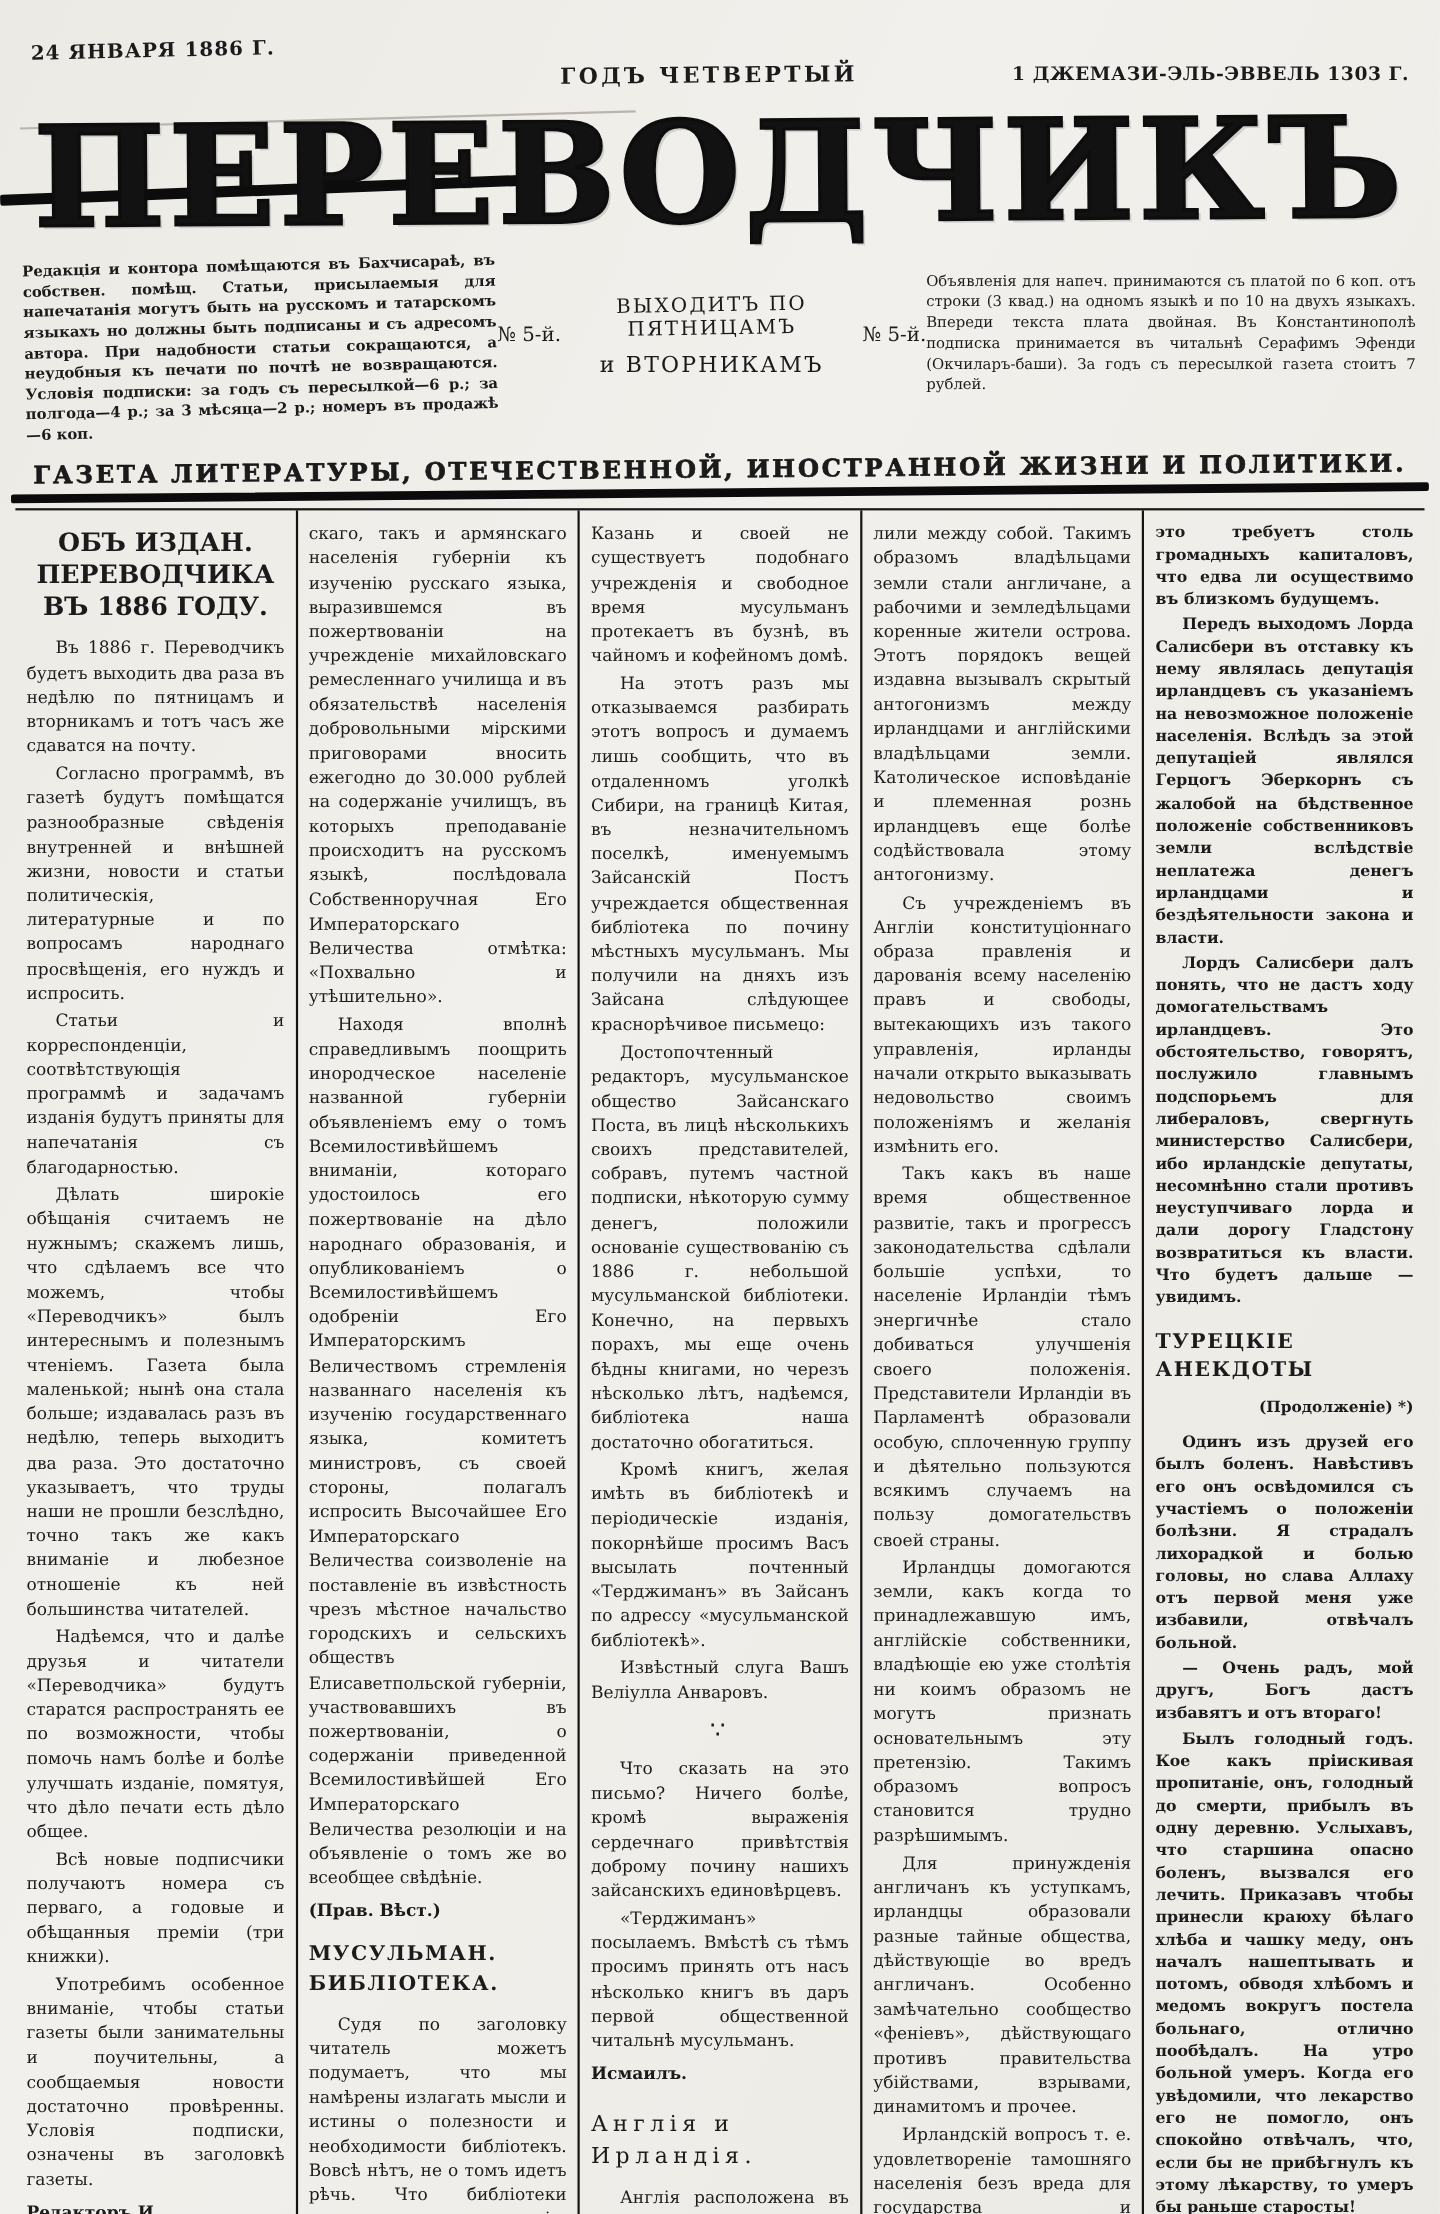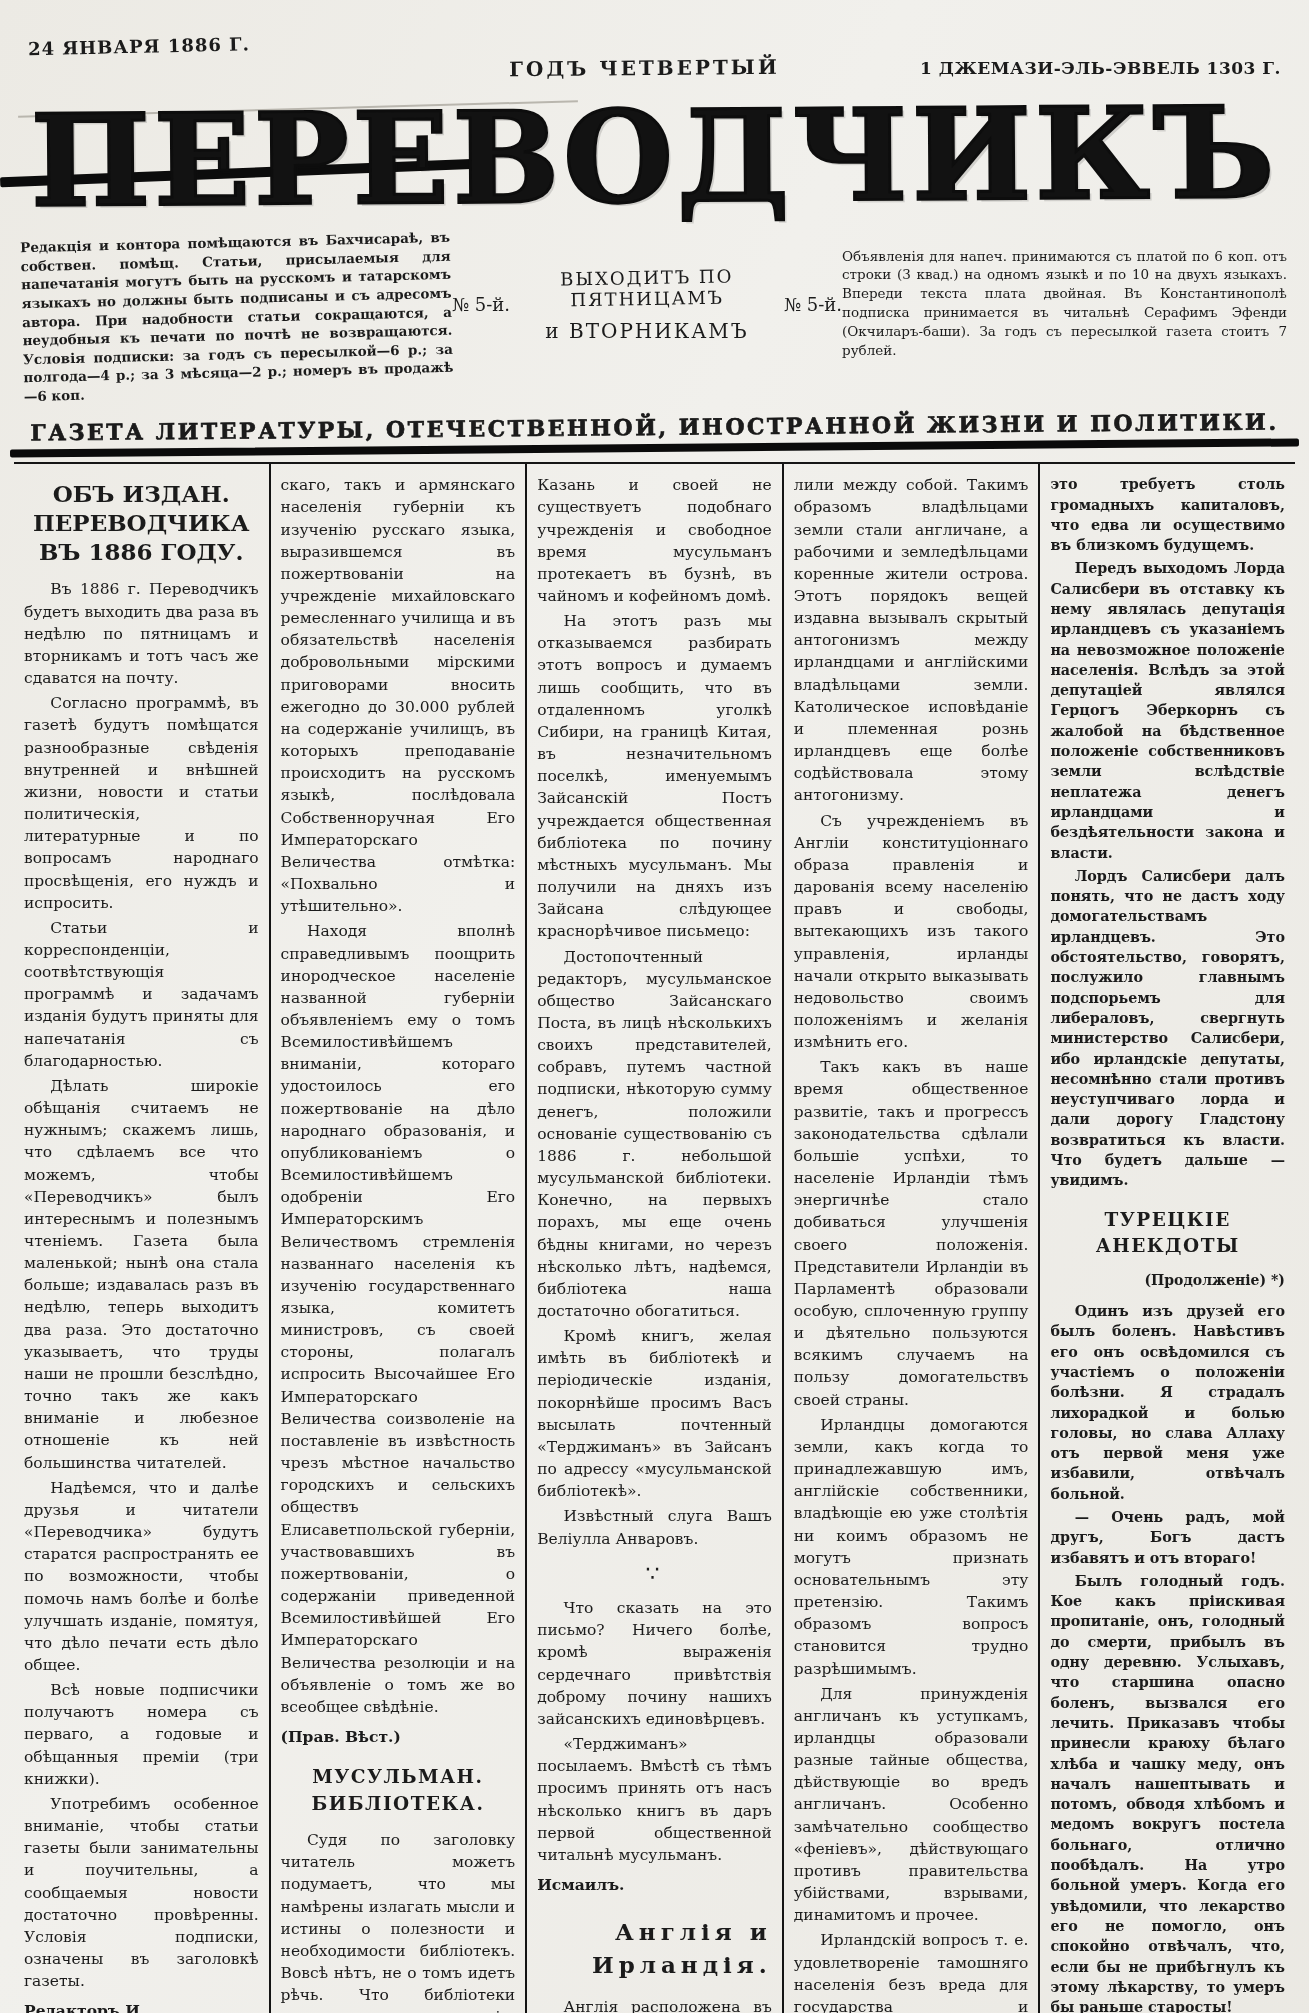--- a/index.html
+++ b/index.html
@@ -46,22 +46,22 @@
   .banner-bar{height:8px; background:#0b0b0b; margin:4px 10px 0 10px; transform:rotate(-0.5deg); border-radius:2px;}
 
   
   .columns{display:flex; align-items:stretch; margin:10px 14px 0 14px; border-top:2px solid #151515;}
   .col{flex:1; padding:10px 10px 28px 10px; font-size:15.5px; line-height:1.43; min-width:0;}
   .col + .col{border-left:2px solid #141414;}
   .col-heavy{font-weight:bold; font-size:14.3px; line-height:1.42;}
 
   .blk{margin:0 0 3px 0;}
   .blk-title{text-align:center; font-weight:bold; font-size:23px; line-height:1.25; margin:6px 0 12px 0;}
-  .blk-heading{text-align:center; font-weight:bold; font-size:18.5px; letter-spacing:1.5px; margin:16px 0 12px 0;}
-  .blk-heading-spaced{text-align:right; font-size:23px; letter-spacing:5px; margin:20px 0 14px 0;font-weight:bold;}
+  .blk-heading{text-align:left; font-weight:bold; font-size:18.5px; letter-spacing:1.5px; margin:16px 0 12px 0;}
+  .blk-heading-spaced{text-align:left; font-size:20px; letter-spacing:5px; margin:20px 0 14px 0;}
   .blk-subheading{text-align:right; font-size:14px; margin:2px 0 10px 0;}
   .blk-para{text-align:justify; text-indent:1.7em;}
   .blk-cont{text-align:justify; text-indent:0;}
   .blk-byline{text-align:left; font-weight:bold; padding-right:14px; margin:8px 0 6px 0;}
   .blk-asterism{text-align:center; font-size:22px; letter-spacing:4px; margin:8px 0;}
 </style>
 </head>
 <body>
 
 <div class="page">

